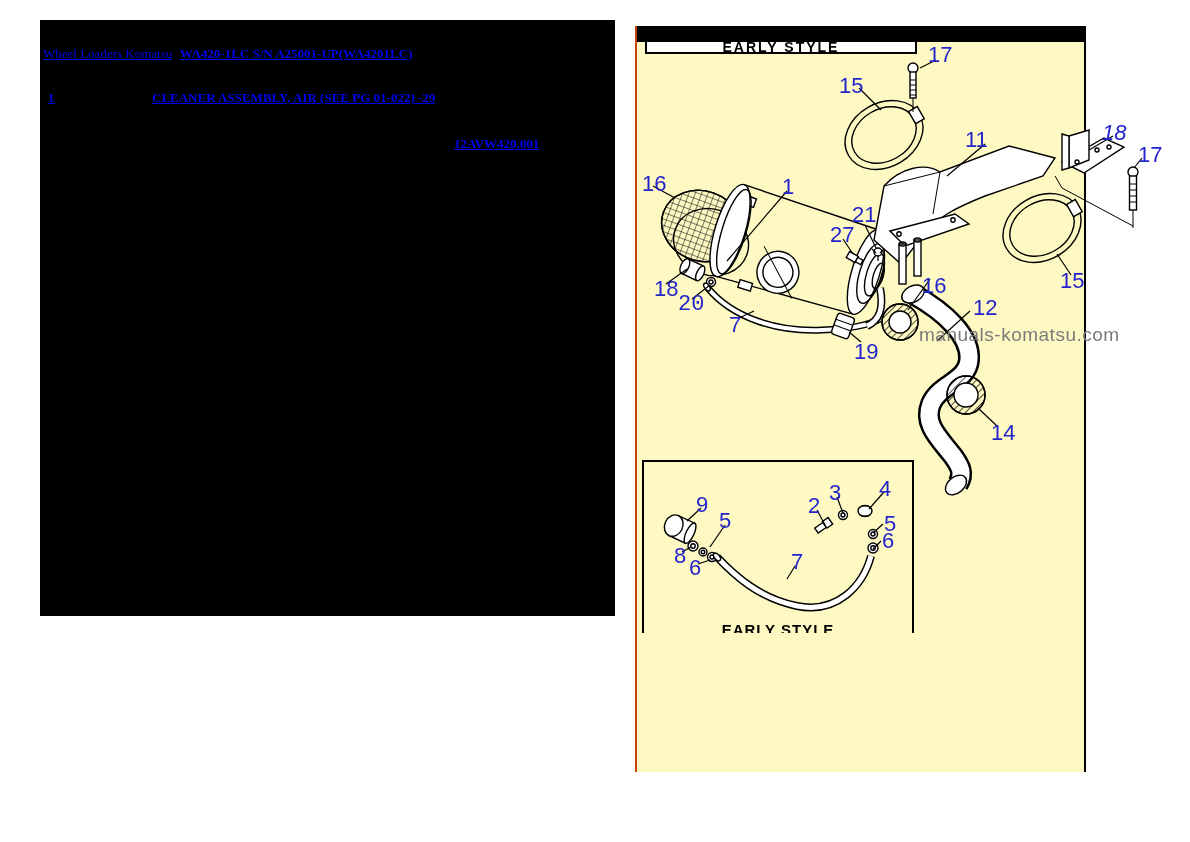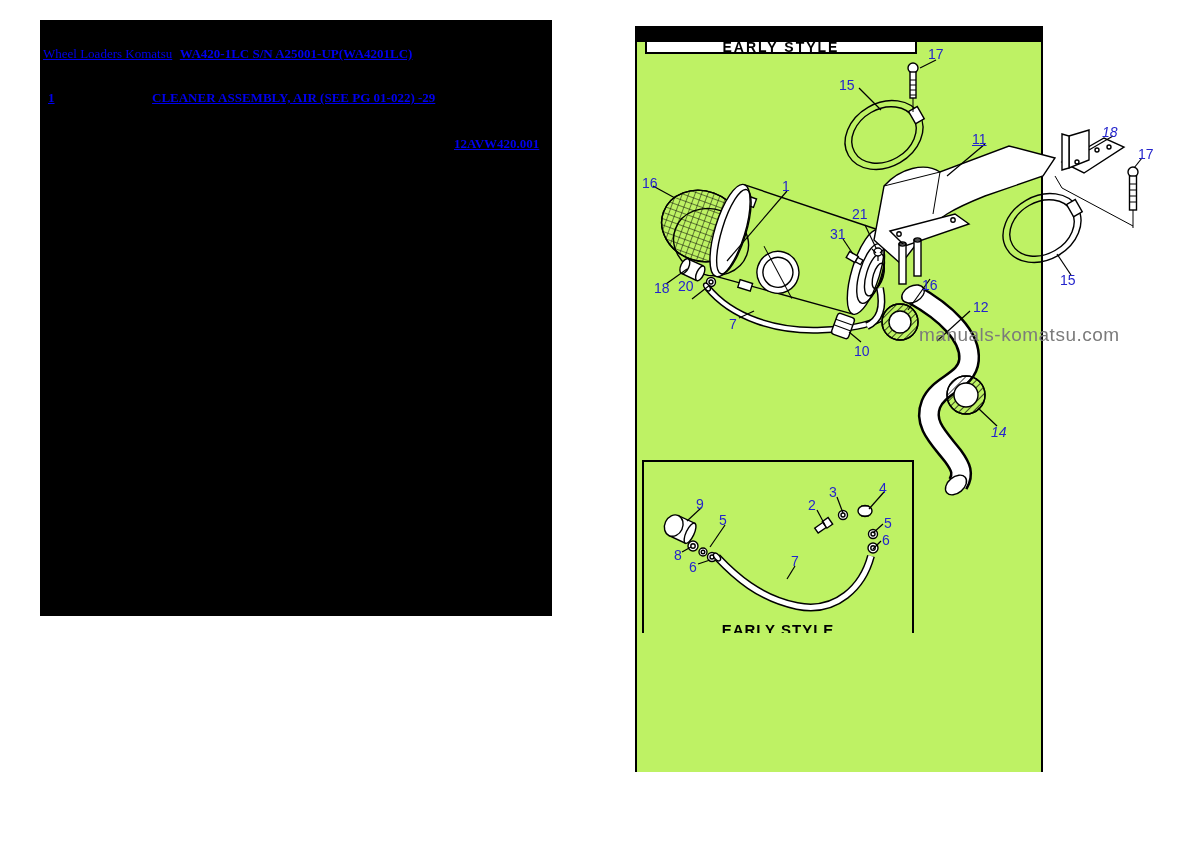--- a/index.html
+++ b/index.html
@@ -2,39 +2,39 @@
 <html style="--link-color: #0000ee; --callout-color: #2424cc;"><head>
 <meta charset="utf-8">
 <style>
   html,body{margin:0;padding:0;}
   body{
     width:1190px;height:842px;position:relative;background:#ffffff;
     font-family:"Liberation Sans", sans-serif;overflow:hidden;
   }
   
   .left-panel{
-    position:absolute;left:40px;top:20px;width:512px;height:596px;
+    position:absolute;left:40px;top:20px;width:575px;height:596px;
     background:#000000;
   }
   .left-panel a, .left-panel .lnk{
     color:var(--link-color,#0000ee);text-decoration:underline;cursor:pointer;
     font-family:"Liberation Serif", serif;
   }
   .bc-line{position:absolute;left:3px;top:26px;font-size:13px;white-space:nowrap;}
   .bc-prefix{font-weight:normal;}
   .bc-model{font-weight:bold;margin-left:4px;}
   .parts-row{position:absolute;left:0;top:70px;width:100%;font-size:13px;font-weight:bold;}
   .item-no{position:absolute;left:8px;top:0;}
   .desc{position:absolute;left:112px;top:0;white-space:nowrap;}
   .code{position:absolute;left:414px;top:0;white-space:nowrap;margin-top:46px;}
   
   .diagram{
-    position:absolute;left:635px;top:26px;width:408px;height:746px;
-    border-left:2px solid #000000;border-right:2px solid #000;box-sizing:border-box;
-    background:#bef264;
+    position:absolute;left:635px;top:26px;width:451px;height:746px;
+    border-left:2px solid #c2410c;border-right:2px solid #000;box-sizing:border-box;
+    background:#fef9c3;
   }
   .top-bar{
     position:absolute;left:0;top:0;width:100%;height:16px;background:#000;z-index:5;
   }
   .style-banner{
     position:absolute;left:8px;top:3px;width:268px;height:21px;background:#fff;
     border:2px solid #000;z-index:4;display:flex;justify-content:center;
     align-items:flex-end;overflow:hidden;
   }
   .style-banner span{
@@ -50,21 +50,21 @@
     position:absolute;left:5px;top:434px;width:272px;height:173px;
     border:2px solid #000;border-bottom:none;box-sizing:border-box;
     overflow:hidden;z-index:1;background:transparent;
   }
   .inset-caption{
     position:absolute;left:0;bottom:-5px;width:100%;text-align:center;
     font-size:15px;font-weight:bold;letter-spacing:1px;color:#000;
   }
   .callout-layer{position:absolute;left:0;top:0;width:100%;height:100%;z-index:3;}
   .callout{
-    position:absolute;font-size:14px;line-height:17px;
+    position:absolute;font-size:22px;line-height:17px;
     color:var(--callout-color,#2424cc);white-space:nowrap;
   }
 </style>
 </head>
 <body>
 
 <div class="left-panel">
   <div class="bc-line">
     <span class="lnk bc-prefix">Wheel Loaders Komatsu</span>
     <span class="lnk bc-model">WA420-1LC S/N A25001-UP(WA4201LC)</span>
@@ -272,35 +272,35 @@
 
   <div class="watermark">manuals-komatsu.com</div>
 
   <div class="inset-box">
     <div class="inset-caption">EARLY STYLE</div>
   </div>
 
   <div class="callout-layer" id="callout-layer">
       <span class="callout" style="left: 291px; top: 20px;">17</span>
       <span class="callout" style="left: 202px; top: 51px;">15</span>
-      <span class="callout" style="left: 335px; top: 105px; text-decoration: underline;">11</span>
+      <span class="callout" style="left: 328px; top: 105px;">11</span>
       <span class="callout" style="left: 465px; top: 98px; font-style: italic;">18</span>
       <span class="callout" style="left: 501px; top: 120px;">17</span>
       <span class="callout" style="left: 5px; top: 149px;">16</span>
       <span class="callout" style="left: 145px; top: 152px;">1</span>
       <span class="callout" style="left: 215px; top: 180px;">21</span>
-      <span class="callout" style="left: 193px; top: 200px;">31</span>
+      <span class="callout" style="left: 193px; top: 200px;">27</span>
       <span class="callout" style="left: 423px; top: 246px;">15</span>
       <span class="callout" style="left: 285px; top: 251px;">16</span>
       <span class="callout" style="left: 336px; top: 273px;">12</span>
       <span class="callout" style="left: 17px; top: 254px;">18</span>
-      <span class="callout" style="left: 41px; top: 252px;">20</span>
+      <span class="callout" style="left: 41px; top: 270px; font-family: Liberation Mono, monospace;">20</span>
       <span class="callout" style="left: 92px; top: 290px;">7</span>
-      <span class="callout" style="left: 217px; top: 317px;">10</span>
-      <span class="callout" style="left: 354px; top: 398px; font-style: italic;">14</span>
+      <span class="callout" style="left: 217px; top: 317px;">19</span>
+      <span class="callout" style="left: 354px; top: 398px;">14</span>
       <span class="callout" style="left: 59px; top: 470px;">9</span>
       <span class="callout" style="left: 171px; top: 471px;">2</span>
       <span class="callout" style="left: 192px; top: 458px;">3</span>
       <span class="callout" style="left: 242px; top: 454px;">4</span>
       <span class="callout" style="left: 82px; top: 486px;">5</span>
       <span class="callout" style="left: 247px; top: 489px;">5</span>
       <span class="callout" style="left: 245px; top: 506px;">6</span>
       <span class="callout" style="left: 37px; top: 521px;">8</span>
       <span class="callout" style="left: 52px; top: 533px;">6</span>
       <span class="callout" style="left: 154px; top: 527px;">7</span>

